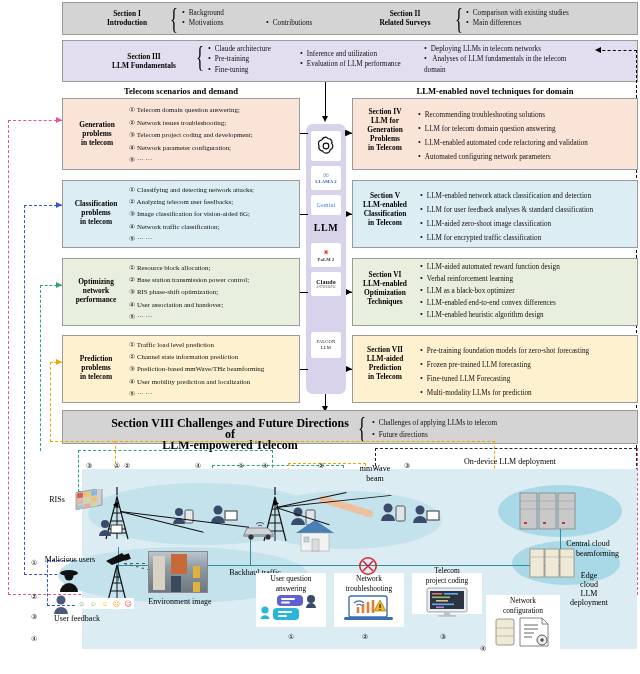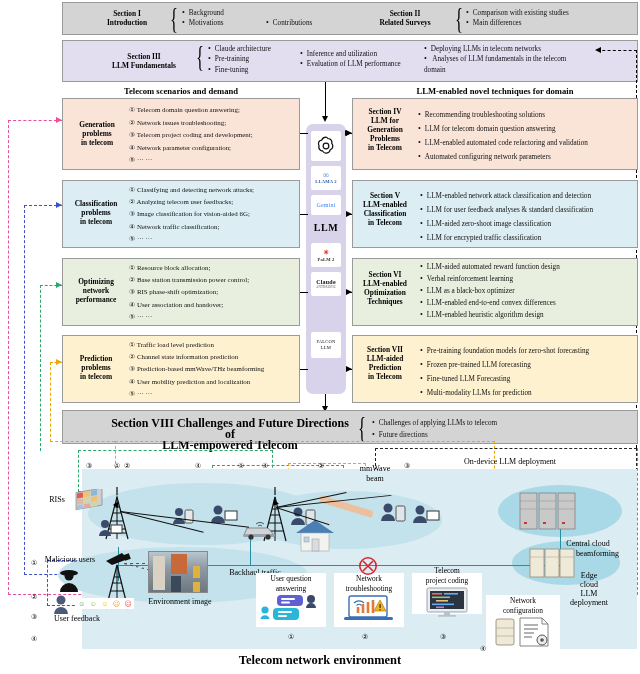--- a/index.html
+++ b/index.html
@@ -593,16 +593,15 @@
     <div class="bignum" style="left:404px;top:7px;">③</div>
     <div class="bignum" style="left:31px;top:104px;">①</div>
     <div class="bignum" style="left:31px;top:138px;">②</div>
     <div class="bignum" style="left:31px;top:158px;">③</div>
     <div class="bignum" style="left:31px;top:180px;">④</div>
     <div class="bignum" style="left:288px;top:178px;">①</div>
     <div class="bignum" style="left:362px;top:178px;">②</div>
     <div class="bignum" style="left:440px;top:178px;">③</div>
     <div class="bignum" style="left:480px;top:190px;">④</div>
 
-    <div class="bottomtitle" style="left:0;top:198px;">Telecom network environment</div>
   </div>
 
 </div>
 
 </body></html>

